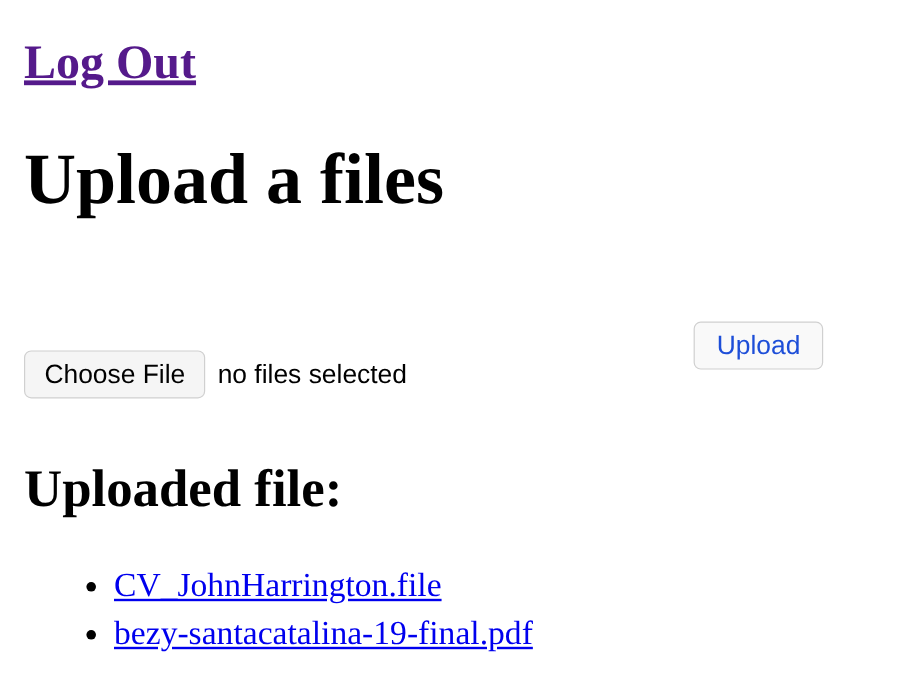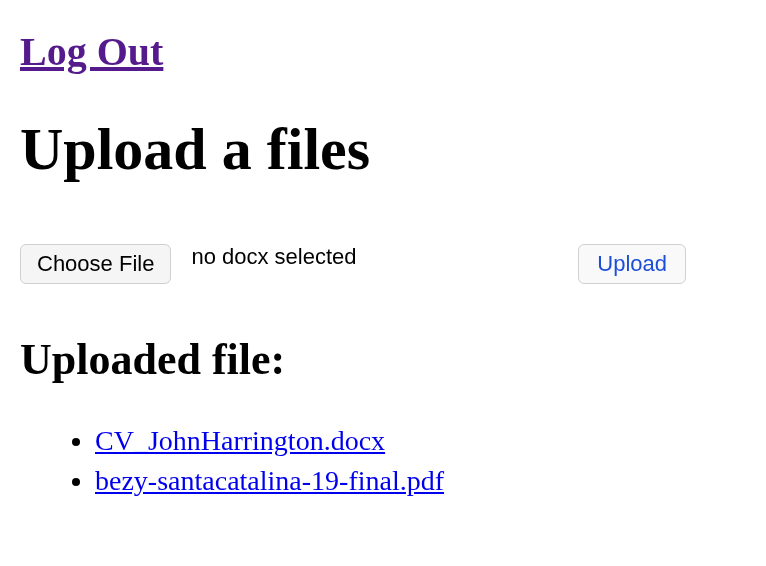--- a/index.html
+++ b/index.html
@@ -31,21 +31,23 @@
       margin-bottom: 60px;
     }
     .upload-row {
       display: flex;
       align-items: center;
       justify-content: space-between;
       margin-bottom: 50px;
     }
     .file-input-group {
       display: flex;
-      gap: 20px;
+      align-items: center;
+      gap: 10px;
+      margin-top: 48px;
     }
     .choose-file-btn {
       font-family: -apple-system, BlinkMacSystemFont, 'Segoe UI', Arial, sans-serif;
       font-size: 22px;
       background: #f5f5f5;
       border: 1px solid #d0d0d0;
       border-radius: 6px;
       padding: 6px 16px;
       cursor: pointer;
       color: #000;
@@ -91,30 +93,30 @@
 
 
 
 <a class="logout-link">Log Out</a>
 
 <h1 class="page-title">Upload a files</h1>
 
 <div class="upload-row">
   <div class="file-input-group">
     <button class="choose-file-btn">Choose File</button>
-    <span class="file-status">no docx selected</span>
+    <span class="file-status">no files selected</span>
   </div>
   <button class="upload-btn">Upload</button>
 </div>
 
 <h2 class="uploaded-heading">Uploaded file:</h2>
 
 <ul class="file-list">
   <li>
-    <a class="file-link">CV_JohnHarrington.docx</a>
+    <a class="file-link">CV_JohnHarrington.file</a>
   </li>
   <li>
     <a class="file-link">bezy-santacatalina-19-final.pdf</a>
   </li>
 </ul>
 
 
 
 
 </body></html>

